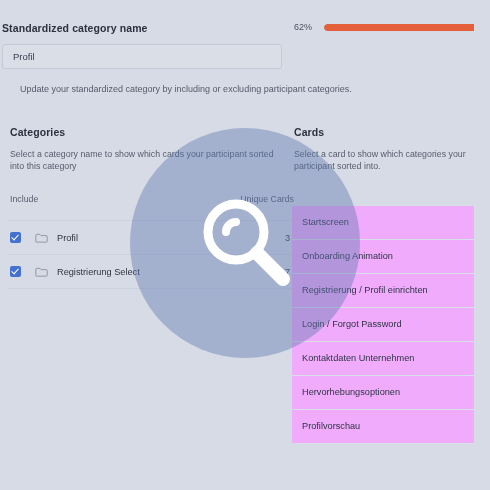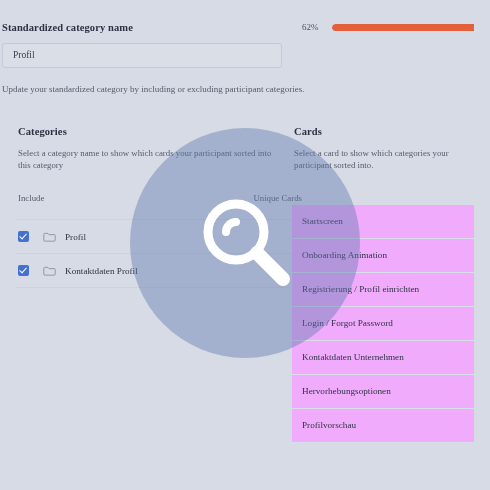--- a/index.html
+++ b/index.html
@@ -6,21 +6,21 @@
     margin: 0;
     padding: 0;
     background: #d7dbe5;
   }
   #app {
     position: relative;
     width: 474px;
     height: 490px;
     overflow: hidden;
     background: #d7dbe5;
-    font-family: Liberation Serif, serif;
+    font-family: Liberation Sans, sans-serif;
     color: #2c3240;
     filter: blur(0.55px);
   }
 
   
   .top-row {
     position: absolute;
     top: 0; left: 0;
     width: 490px;
     height: 112px;
@@ -50,33 +50,33 @@
     border-radius: 3px;
     background: #dadee7;
     font-size: 9.5px;
     color: #3a4050;
     padding: 0 10px;
     line-height: 23px;
     margin-left: 2px;
   }
   .helper-text {
     position: absolute;
-    left: 2px;
+    left: 20px;
     top: 84px;
     font-size: 9px;
     color: #545b6b;
     width: 420px;
   }
 
   
   .agreement-row {
     display: flex;
     align-items: center;
     gap: 8px;
-    margin-left: 10px;
+    margin-left: 2px;
   }
   .agreement-pct {
     font-size: 9px;
     color: #4a5162;
     min-width: 22px;
   }
   .agreement-track {
     position: relative;
     flex: 1;
     height: 7px;
@@ -88,21 +88,21 @@
     position: absolute;
     left: 0; top: 0; bottom: 0;
     background: #e4603b;
     border-radius: 4px;
     width: 100%;
   }
 
   
   .col-left {
     position: absolute;
-    left: 16px; top: 126px;
+    left: 8px; top: 126px;
     width: 288px;
   }
   .col-right {
     position: absolute;
     left: 292px; top: 126px;
     width: 198px;
   }
   .col-desc {
     font-size: 8.8px;
     line-height: 12px;
@@ -236,21 +236,21 @@
           <path d="M1 2.5a1 1 0 0 1 1-1h4l1.4 1.6H14a1 1 0 0 1 1 1v6a1 1 0 0 1-1 1H2a1 1 0 0 1-1-1z" fill="none" stroke="#6a7285" stroke-width="1.1"></path>
         </svg>
         <span class="cat-name">Profil</span>
         <span class="cat-count">3</span>
       </div>
       <div class="cat-row">
         <span class="checkbox"></span>
         <svg class="folder-icon" viewBox="0 0 16 12">
           <path d="M1 2.5a1 1 0 0 1 1-1h4l1.4 1.6H14a1 1 0 0 1 1 1v6a1 1 0 0 1-1 1H2a1 1 0 0 1-1-1z" fill="none" stroke="#6a7285" stroke-width="1.1"></path>
         </svg>
-        <span class="cat-name">Kontaktdaten Profil</span>
+        <span class="cat-name">Registrierung Select</span>
         <span class="cat-count">7</span>
       </div>
     </div>
   </div>
 
   <div class="col-right">
     <div class="section-title">Cards</div>
     <div class="col-desc right">Select a card to show which categories your participant sorted into.</div>
 
     <div class="cards-list">

